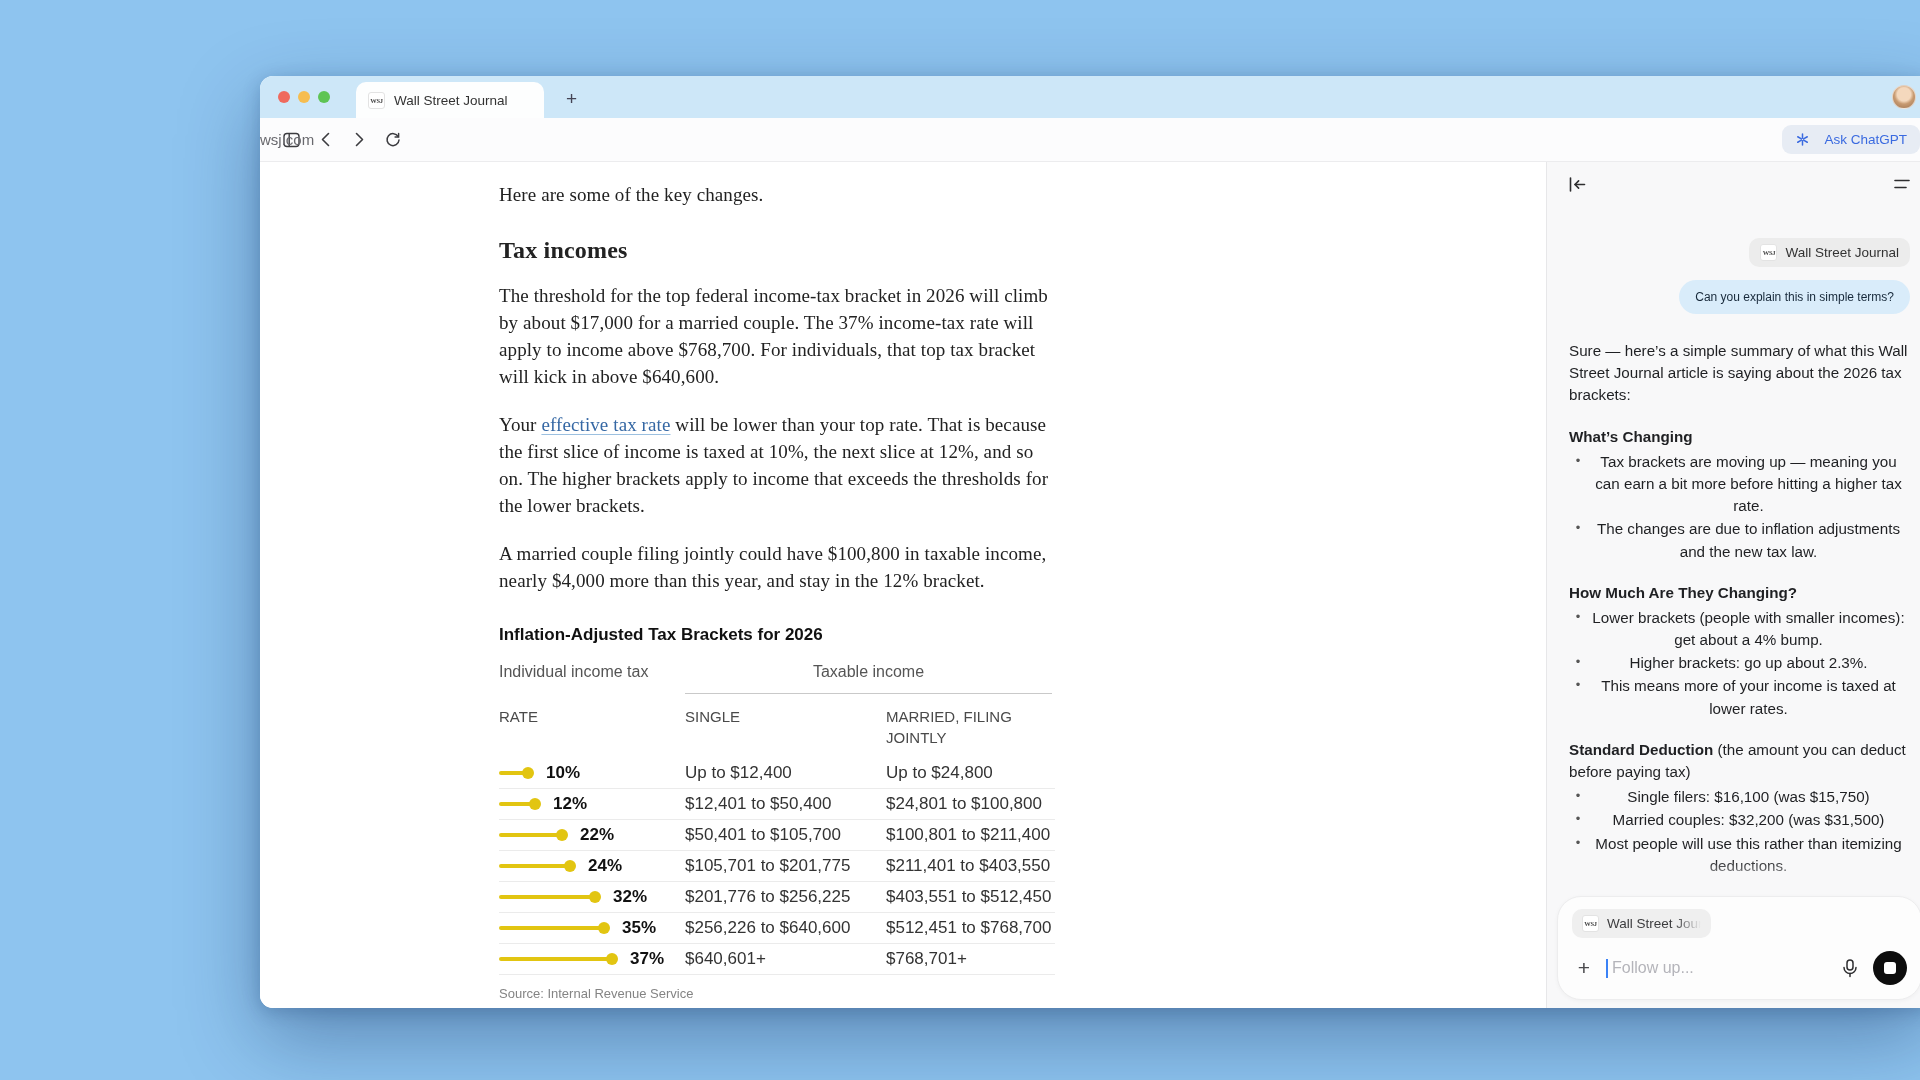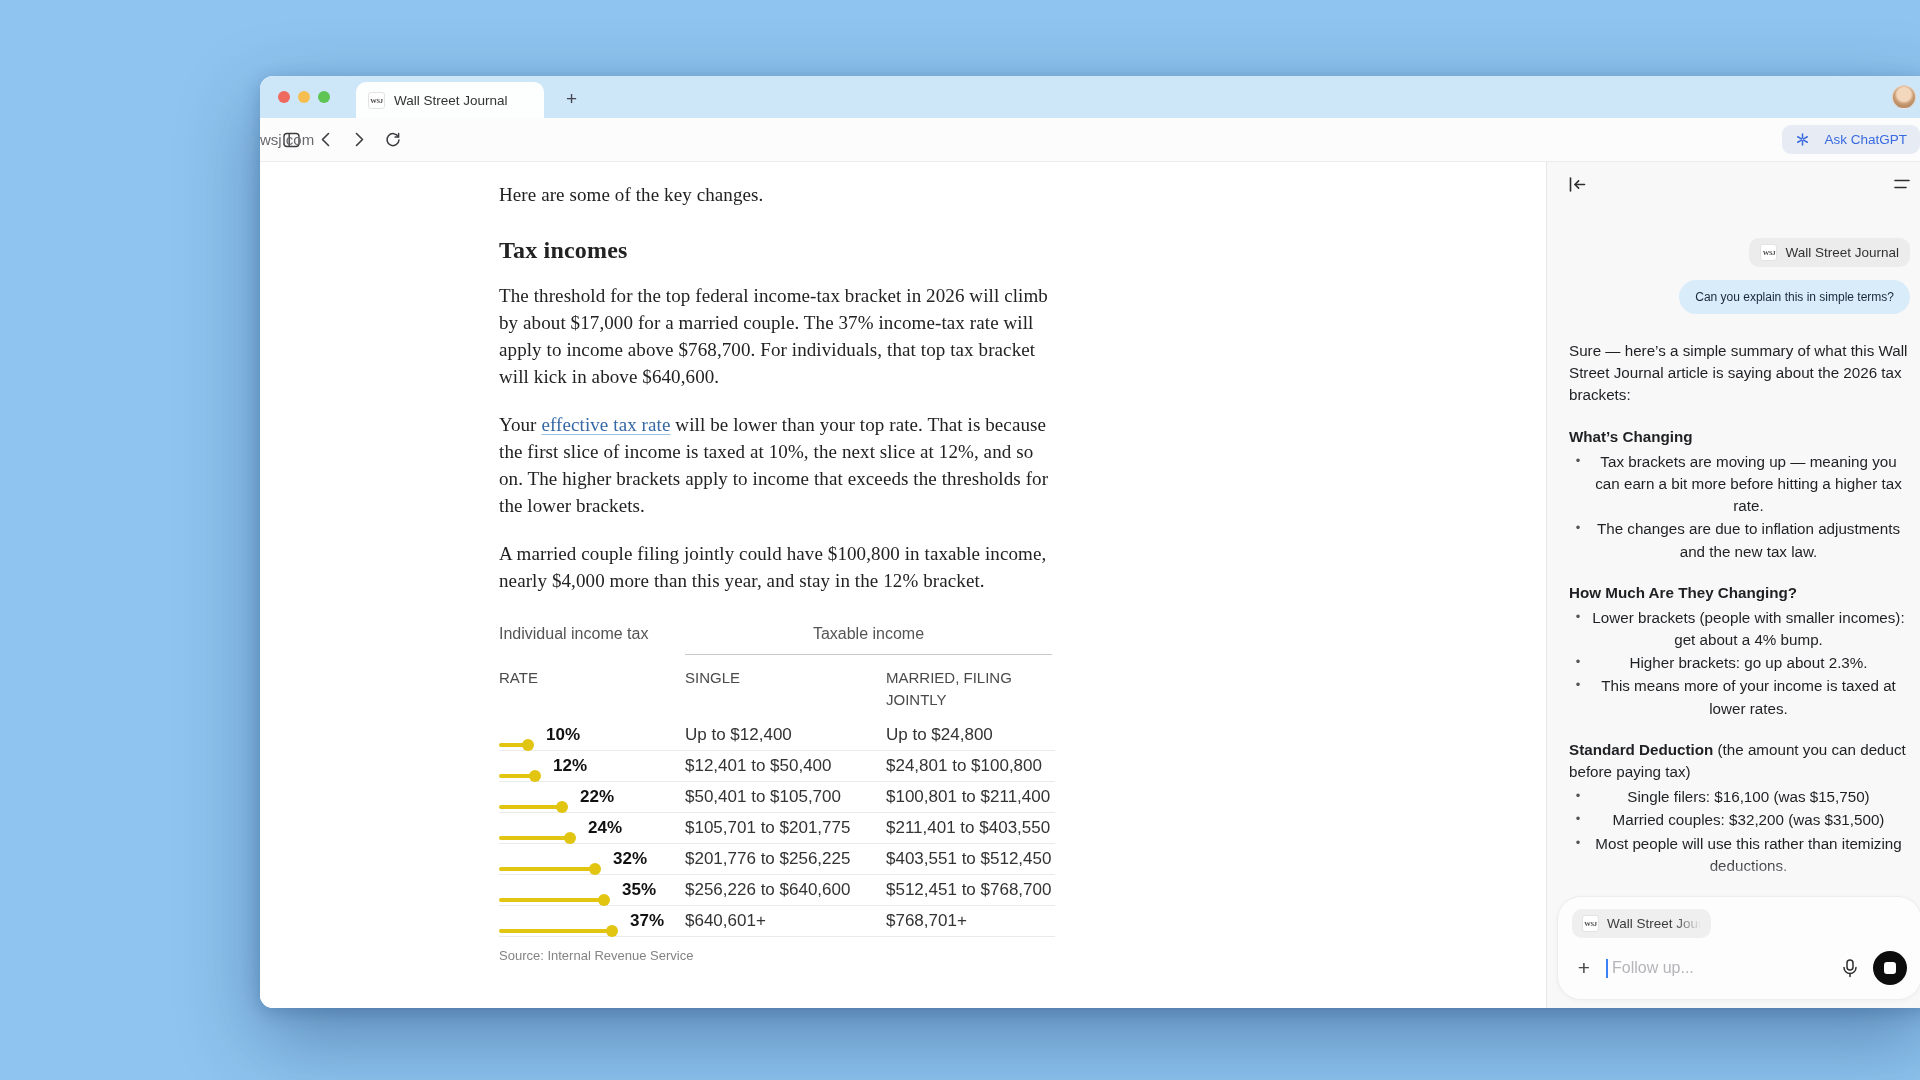--- a/index.html
+++ b/index.html
@@ -64,21 +64,21 @@
   
   .tbl { font-family:"Liberation Sans",sans-serif; margin:28px 0 24px; }
   .tbl-title { font-size:17px; font-weight:700; color:#111; margin-bottom:14px; }
   .tbl-groups { display:flex; font-size:16px; color:#555; }
   .tbl-groups .g-left { width:186px; }
   .tbl-groups .g-right { width:367px; text-align:center; padding-bottom:9px; border-bottom:1px solid #c9c9c9; }
   .tbl-head { display:flex; font-size:15px; color:#4a4a4a; padding:12px 0 10px; }
   .c-rate { width:186px; } .c-single { width:201px; } .c-married { width:166px; }
   .tbl-row { display:flex; align-items:center; height:31px; border-bottom:1px solid #ebebeb; font-size:17px; color:#333; }
   .tbl-row:last-of-type { border-bottom:none; }
-  .rate-cell { width:186px; display:flex; align-items:flex-end; gap:9px; }
+  .rate-cell { width:186px; display:flex; align-items:center; gap:9px; }
   .bar { height:4px; background:#e2c511; border-radius:2px; position:relative; flex:0 0 auto; }
   .bar::after { content:""; position:absolute; right:-5px; top:-4px; width:12px; height:12px; border-radius:50%; background:#e2c511; }
   .rate-label { font-weight:700; color:#111; margin-left:8px; }
   .tbl-src { font-size:13px; color:#848484; margin-top:10px; }
   
   .sidebar { width:386px; background:#f8f8f9; border-left:1px solid #e7e7e9; position:relative; display:flex; flex-direction:column; }
   .sb-head { height:44px; display:flex; align-items:center; justify-content:space-between; padding:0 16px; flex:0 0 auto; }
   .sb-ic { width:28px; height:28px; display:flex; align-items:center; justify-content:center; color:#2e2e30; border-radius:6px; cursor:pointer; }
   .chat { flex:1; overflow:hidden; padding:0 22px; display:flex; flex-direction:column; position:relative; }
   .ctx-chip {
@@ -181,20 +181,21 @@
 
     <div class="article">
       <div class="article-inner">
         <p>Here are some of the key changes.</p>
         <h2 class="first">Tax incomes</h2>
         <p>The threshold for the top federal income-tax bracket in 2026 will climb by about $17,000 for a married couple. The 37% income-tax rate will apply to income above $768,700. For individuals, that top tax bracket will kick in above $640,600.</p>
         <p><span>Your </span><a class="art-link">effective tax rate</a><span> will be lower than your top rate. That is because the first slice of income is taxed at 10%, the next slice at 12%, and so on. The higher brackets apply to income that exceeds the thresholds for the lower brackets.</span></p>
         <p>A married couple filing jointly could have $100,800 in taxable income, nearly $4,000 more than this year, and stay in the 12% bracket.</p>
 
         <div class="tbl">
+          <div class="tbl-title">Inflation-Adjusted Tax Brackets for 2026</div>
           <div class="tbl-groups">
             <div class="g-left">Individual income tax</div>
             <div class="g-right">Taxable income</div>
           </div>
           <div class="tbl-head">
             <div class="c-rate">RATE</div>
             <div class="c-single">SINGLE</div>
             <div class="c-married">MARRIED, FILING JOINTLY</div>
           </div>
 

